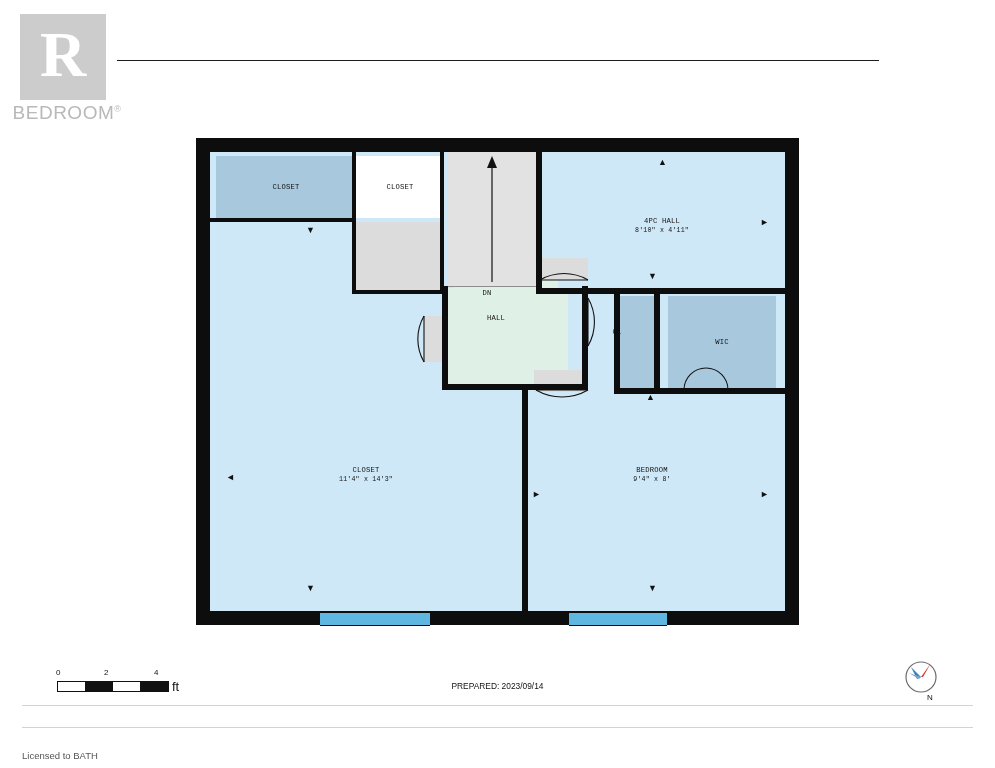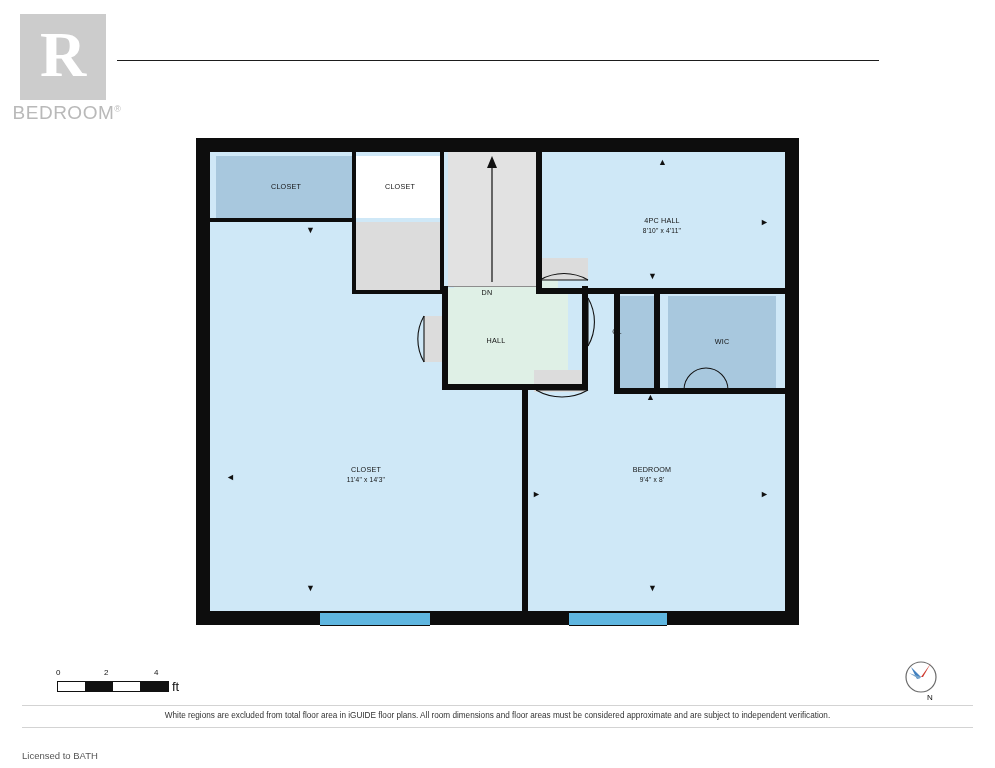--- a/index.html
+++ b/index.html
@@ -43,21 +43,21 @@
   .wall{position:absolute;background:#0d0d0d;}
   .room{position:absolute;}
   .blue{background:#cfe8f7;}
   .blue-dark{background:#a8c8de;}
   .green{background:#dff0e6;}
   .grey{background:#dcdcdc;}
   .white{background:#ffffff;}
 
   .rlabel{
     position:absolute;text-align:center;font-size:7.2px;color:#111;line-height:10px;
-    letter-spacing:.2px;width:120px;
+    letter-spacing:.2px;width:120px;font-family:Liberation Mono, monospace;
   }
   .rlabel .dim{font-size:6.6px;display:block;}
 
   .stairs{position:absolute;}
   .stair-step{position:absolute;background:#e2e2e2;border-bottom:1px solid #8d8d8d;}
 
   .arrow{position:absolute;color:#111;font-size:9px;line-height:9px;}
 
   .winline{position:absolute;background:#5fb6e0;border-top:1px solid #0d0d0d;border-bottom:1px solid #0d0d0d;}
 
@@ -184,21 +184,21 @@
     <div class="rlabel" style="left:144px;top:44px;">
       <span>CLOSET</span>
     </div>
     <div class="rlabel" style="left:406px;top:78px;">
       <span>4PC HALL</span>
       <span class="dim">8'10" x 4'11"</span>
     </div>
     <div class="rlabel" style="left:236px;top:150px;width:110px;">
       <span>DN</span>
     </div>
-    <div class="rlabel" style="left:250px;top:198px;width:100px;">
+    <div class="rlabel" style="left:250px;top:175px;width:100px;">
       <span>HALL</span>
     </div>
     <div class="rlabel" style="left:381px;top:189px;width:80px;">
       <span>CL</span>
     </div>
     <div class="rlabel" style="left:466px;top:199px;width:120px;">
       <span>WIC</span>
     </div>
     <div class="rlabel" style="left:110px;top:327px;">
       <span>CLOSET</span>
@@ -217,30 +217,30 @@
     <span style="left:104px;">4</span>
   </div>
   <div class="scalebar">
     <div class="seg" style="left:0;width:27px;background:#ffffff;"></div>
     <div class="seg" style="left:27px;width:28px;background:#111;"></div>
     <div class="seg" style="left:55px;width:27px;background:#ffffff;"></div>
     <div class="seg" style="left:82px;width:28px;background:#111;"></div>
   </div>
   <div class="ftlabel">ft</div>
 
+  <div class="prepared">PREPARED: 2023/09/14</div>
 
   <div class="compass">
     <svg width="48" height="48">
       <circle cx="24" cy="20" r="15" fill="none" stroke="#6b6b6b" stroke-width="1.2"></circle>
       <polygon points="24,20 34,6 26,20" fill="#cf3a2e"></polygon>
       <polygon points="24,20 14,10 20,22" fill="#3f7fbf"></polygon>
       <polygon points="24,20 12,16 22,22" fill="#7aa6cc"></polygon>
     </svg>
     <div class="n-label">N</div>
   </div>
 
   <div class="disclaimer-rule"></div>
-  <div class="disclaimer">White regions are excluded from total floor area in iGUIDE floor plans. All room dimensions and floor areas must be considered approximate and are subject to independent verification.</div>
   <div class="disclaimer-rule2"></div>
 
   <div class="licensed">Licensed to BATH</div>
 
 </div>
 
 </body></html>

